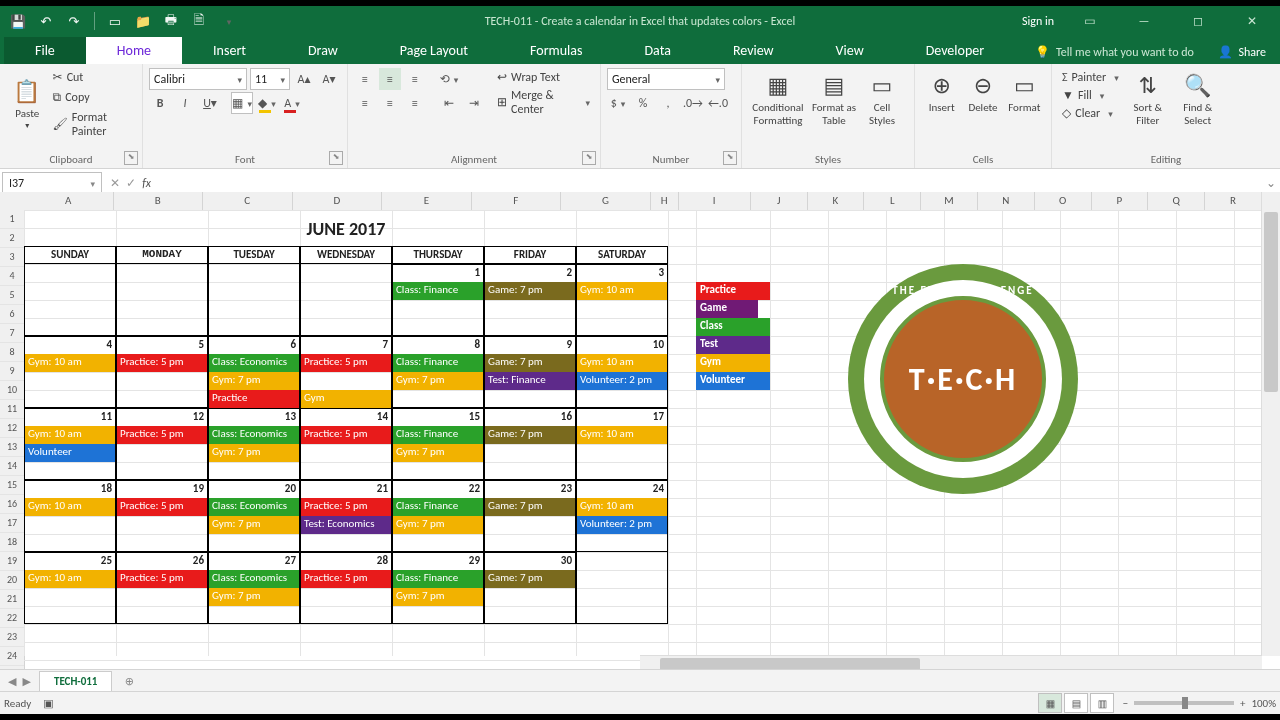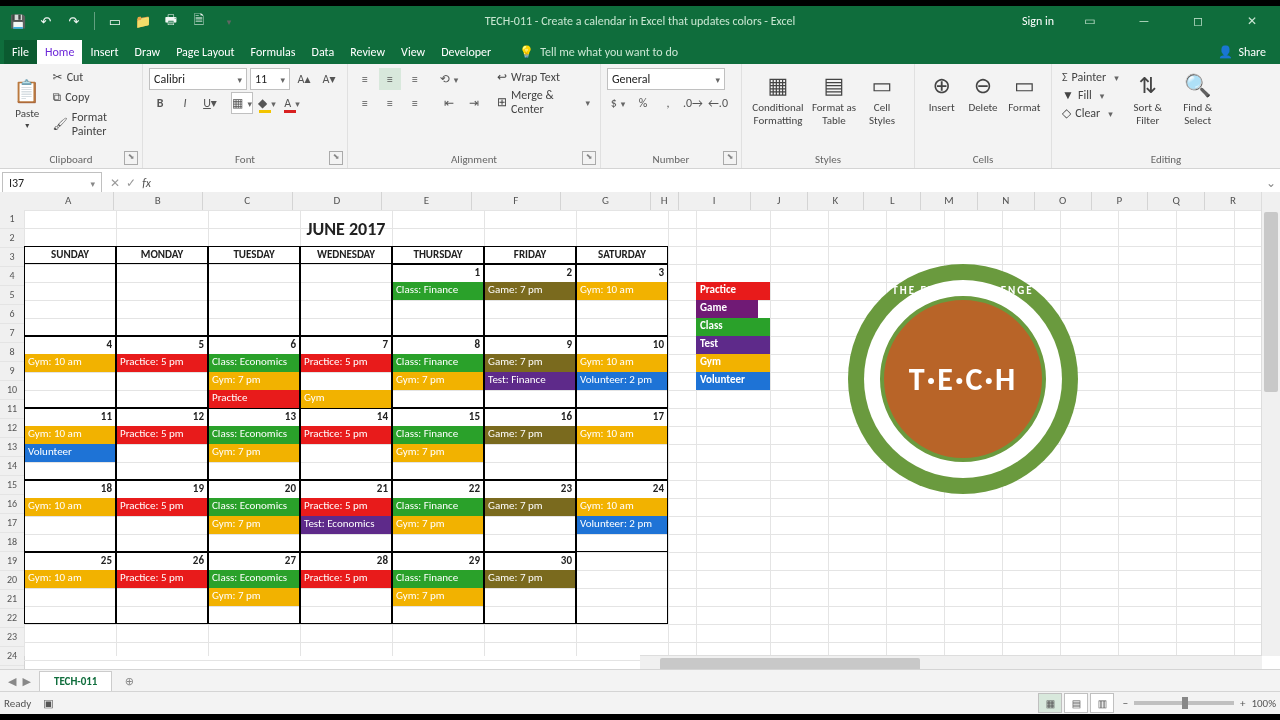--- a/index.html
+++ b/index.html
@@ -11,21 +11,21 @@
 .titlebar{position:absolute;top:6px;left:0;right:0;height:30px;background:#0f6d3c;color:#fff;display:flex;align-items:center}
 .qat{display:flex;align-items:center;gap:8px;padding-left:8px}
 .qat-btn{width:20px;height:20px;display:flex;align-items:center;justify-content:center;color:#fff;font-size:13px;opacity:.95}
 .qat-sep{width:1px;height:18px;background:rgba(255,255,255,.35);margin:0 2px}
 .titlebar-title{position:absolute;left:0;right:0;text-align:center;font-size:12px;color:#c8e6d1;pointer-events:none}
 .titlebar-right{margin-left:auto;display:flex;align-items:center;gap:18px;padding-right:10px}
 .win-btn{width:36px;height:30px;display:flex;align-items:center;justify-content:center;color:#cbe7d4;font-size:12px}
 
 
 .tabbar{position:absolute;top:36px;left:0;right:0;height:28px;background:#0f6d3c;display:flex;align-items:flex-end;padding-left:4px}
-.tab{padding:5px 8px;font-size:12px;color:#fff;cursor:pointer}
+.tab{padding:5px 31px;font-size:14px;color:#fff;cursor:pointer}
 .tab.file{background:#0b5a30}
 .tab.active{background:#fff;color:#6d28d9}
 .tell-me{display:flex;align-items:center;gap:6px;color:#cbe7d4;margin-left:10px;padding:5px 10px}
 .share{margin-left:auto;display:flex;align-items:center;gap:5px;padding:5px 14px;color:#fff}
 
 
 .ribbon{position:absolute;top:64px;left:0;right:0;height:104px;background:#f3f3f3;border-bottom:1px solid #d4d4d4;display:flex}
 .group{position:relative;padding:4px 6px 16px;border-right:1px solid #e0e0e0;display:flex;flex-direction:column}
 .group-label{position:absolute;bottom:2px;left:0;right:0;text-align:center;font-size:11px;color:#666}
 .dlg-launcher{position:absolute;bottom:3px;right:4px;width:12px;height:12px;border:1px solid #aaa;font-size:8px;line-height:9px;text-align:center;color:#888}
@@ -417,21 +417,21 @@
       <div class="gridline-h" style="top: 324px;"></div>
       <div class="gridline-h" style="top: 342px;"></div>
       <div class="gridline-h" style="top: 360px;"></div>
       <div class="gridline-h" style="top: 378px;"></div>
       <div class="gridline-h" style="top: 396px;"></div>
       <div class="gridline-h" style="top: 414px;"></div>
       <div class="gridline-h" style="top: 432px;"></div>
       <div class="gridline-h" style="top: 450px;"></div>
       <div class="cell title" style="left: 0px; top: 0px; width: 644px; height: 36px; line-height: 36px;">JUNE 2017</div>
       <div class="cell dayhdr" style="left: 0px; top: 36px; width: 92px; height: 18px;">SUNDAY</div>
-      <div class="cell dayhdr" style="left: 92px; top: 36px; width: 92px; height: 18px;">MONDAY</div>
+      <div class="cell dayhdr" style="left: 92px; top: 36px; width: 92px; height: 18px; font-family: Liberation Mono, monospace;">MONDAY</div>
       <div class="cell dayhdr" style="left: 184px; top: 36px; width: 92px; height: 18px;">TUESDAY</div>
       <div class="cell dayhdr" style="left: 276px; top: 36px; width: 92px; height: 18px;">WEDNESDAY</div>
       <div class="cell dayhdr" style="left: 368px; top: 36px; width: 92px; height: 18px;">THURSDAY</div>
       <div class="cell dayhdr" style="left: 460px; top: 36px; width: 92px; height: 18px;">FRIDAY</div>
       <div class="cell dayhdr" style="left: 552px; top: 36px; width: 92px; height: 18px;">SATURDAY</div>
       <div style="position: absolute; left: 0px; top: 54px; width: 92px; height: 72px; border-left: 1px solid rgb(0, 0, 0); border-right: 1px solid rgb(0, 0, 0); border-bottom: 1px solid rgb(0, 0, 0); box-sizing: border-box; pointer-events: none;"></div>
       <div style="position: absolute; left: 92px; top: 54px; width: 92px; height: 72px; border-left: 1px solid rgb(0, 0, 0); border-right: 1px solid rgb(0, 0, 0); border-bottom: 1px solid rgb(0, 0, 0); box-sizing: border-box; pointer-events: none;"></div>
       <div style="position: absolute; left: 184px; top: 54px; width: 92px; height: 72px; border-left: 1px solid rgb(0, 0, 0); border-right: 1px solid rgb(0, 0, 0); border-bottom: 1px solid rgb(0, 0, 0); box-sizing: border-box; pointer-events: none;"></div>
       <div style="position: absolute; left: 276px; top: 54px; width: 92px; height: 72px; border-left: 1px solid rgb(0, 0, 0); border-right: 1px solid rgb(0, 0, 0); border-bottom: 1px solid rgb(0, 0, 0); box-sizing: border-box; pointer-events: none;"></div>
       <div style="position: absolute; left: 368px; top: 54px; width: 92px; height: 72px; border-left: 1px solid rgb(0, 0, 0); border-right: 1px solid rgb(0, 0, 0); border-bottom: 1px solid rgb(0, 0, 0); box-sizing: border-box; pointer-events: none;"></div>

